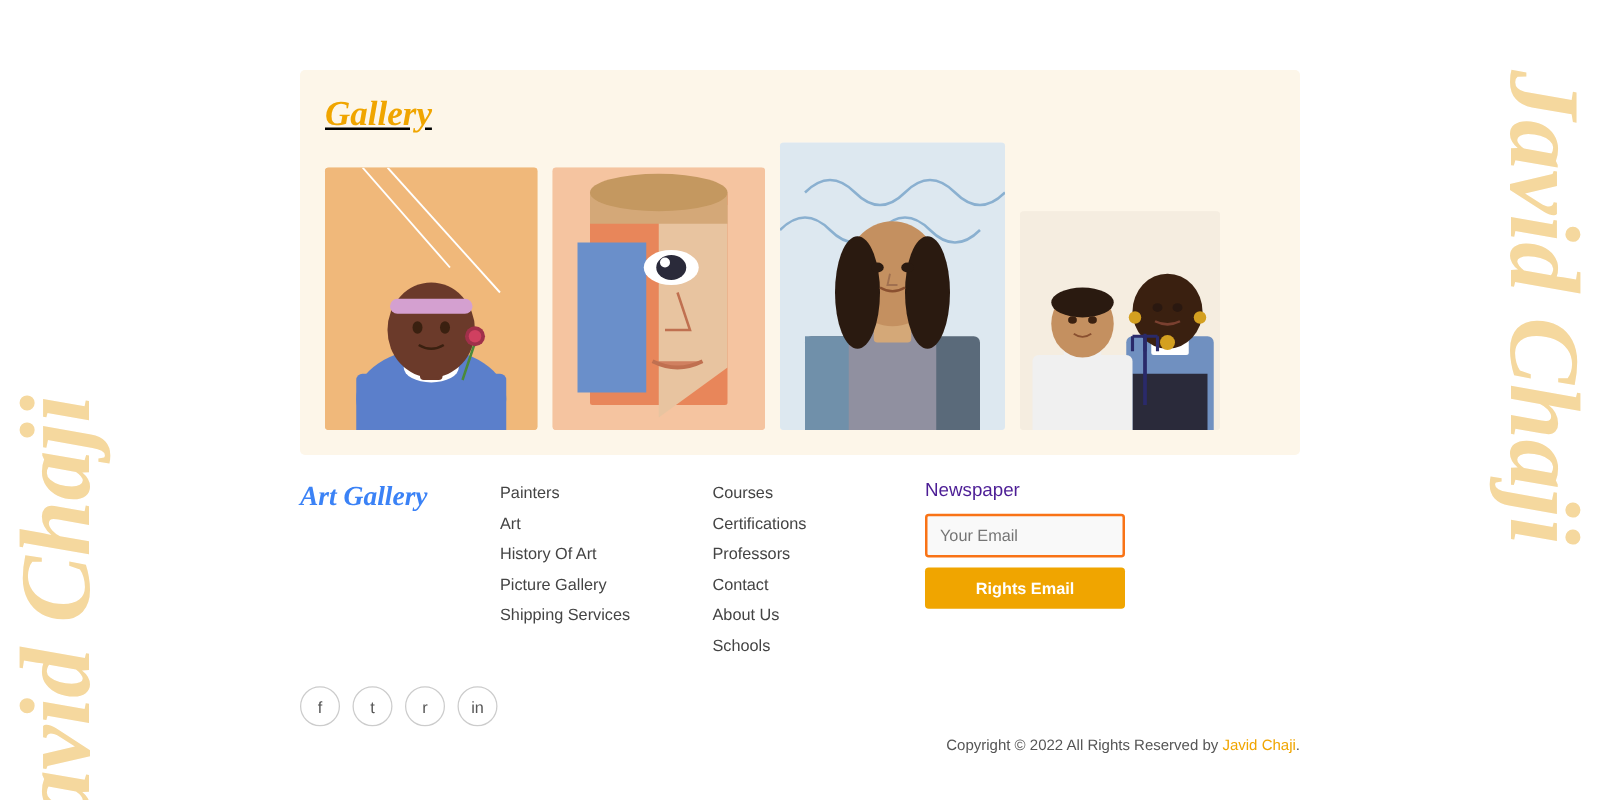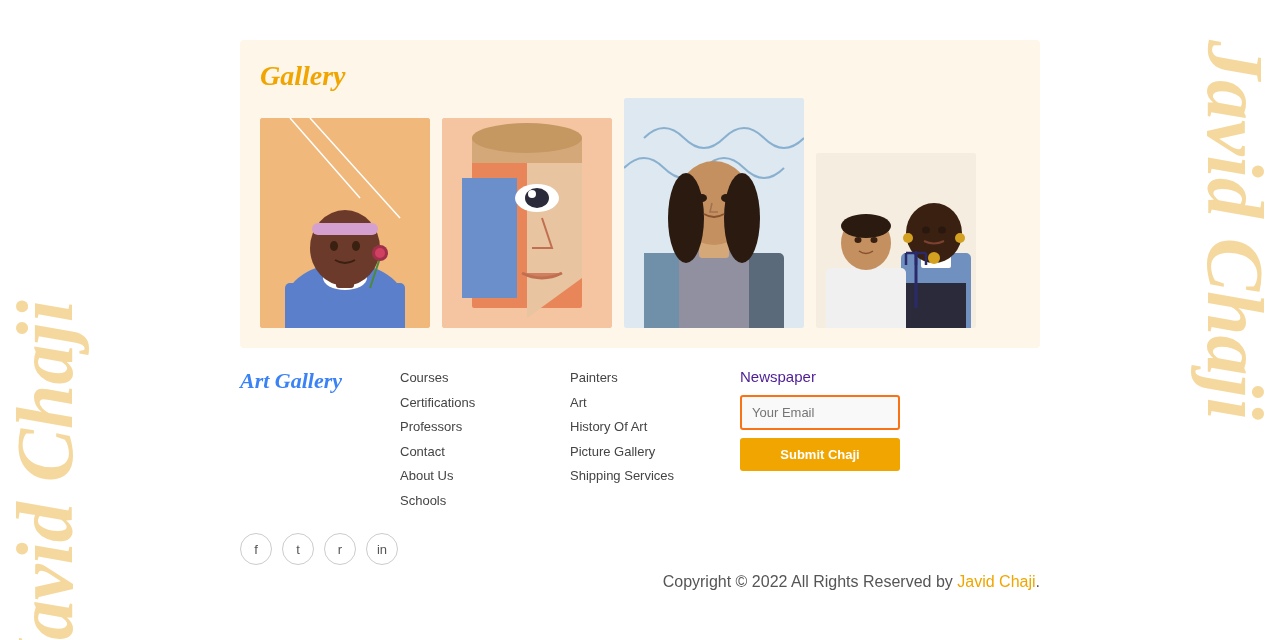--- a/index.html
+++ b/index.html
@@ -42,23 +42,24 @@
       position: relative;
       z-index: 1;
       margin: 0 auto;
       width: 1280px;
       height: 640px;
     }
 
     
     .gallery-section {
       background: #fdf6e9;
-      margin: 40px 240px 0 240px;
+      margin: 56px 240px 0 240px;
       padding: 20px 20px 20px 20px;
       border-radius: 4px;
+      text-decoration: underline;
     }
 
     .gallery-title {
       font-size: 28px;
       font-weight: bold;
       color: #f0a500;
       font-style: italic;
       font-family: Georgia, serif;
       margin-bottom: 6px;
     }
@@ -202,21 +203,21 @@
       font-size: 13px;
       cursor: pointer;
       text-decoration: none;
     }
 
     
     .copyright-row {
       margin: 8px 240px 0 240px;
       display: flex;
       justify-content: flex-end;
-      font-size: 16px;
+      font-size: 12px;
       color: #555;
     }
 
     .copyright-row a {
       color: #f0a500;
       text-decoration: none;
     }
 
     
     svg { display: block; }
@@ -359,43 +360,43 @@
           <circle cx="118" cy="105" r="6" fill="#d4a020"></circle>
         </svg>
       </div>
     </div>
   </div>
 
   <div class="footer">
 
     <div class="footer-brand">
       <div class="footer-brand-name">Art Gallery</div>
+    </div>
+
+    <div class="footer-col">
+      <a href="#">Painters</a>
+      <a href="#">Art</a>
+      <a href="#">History Of Art</a>
+      <a href="#">Picture Gallery</a>
+      <a href="#">Shipping Services</a>
     </div>
 
     <div class="footer-col">
       <a href="#">Courses</a>
       <a href="#">Certifications</a>
       <a href="#">Professors</a>
       <a href="#">Contact</a>
       <a href="#">About Us</a>
       <a href="#">Schools</a>
     </div>
 
-    <div class="footer-col">
-      <a href="#">Painters</a>
-      <a href="#">Art</a>
-      <a href="#">History Of Art</a>
-      <a href="#">Picture Gallery</a>
-      <a href="#">Shipping Services</a>
-    </div>
-
     <div class="footer-newsletter">
       <div class="footer-newsletter-title">Newspaper</div>
       <input class="newsletter-input" type="email" placeholder="Your Email" style="">
-      <button class="newsletter-btn">Submit Chaji</button>
+      <button class="newsletter-btn">Rights Email</button>
     </div>
   </div>
 
   <div class="social-row">
     <a class="social-icon" href="#">f</a>
     <a class="social-icon" href="#">t</a>
     <a class="social-icon" href="#">r</a>
     <a class="social-icon" href="#">in</a>
   </div>
 

